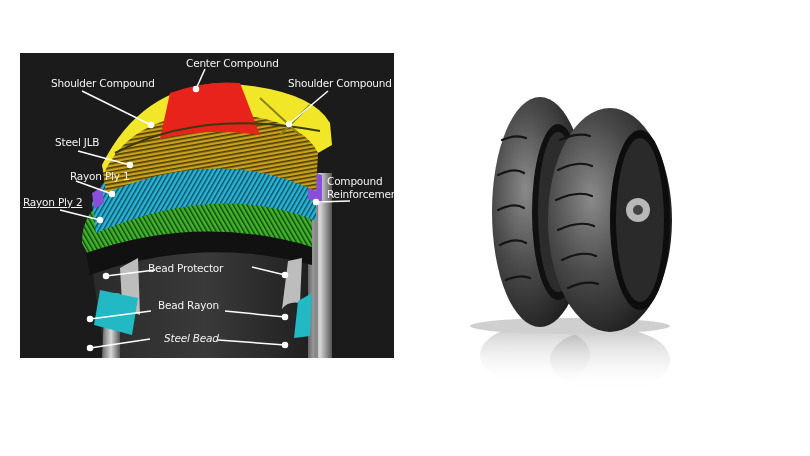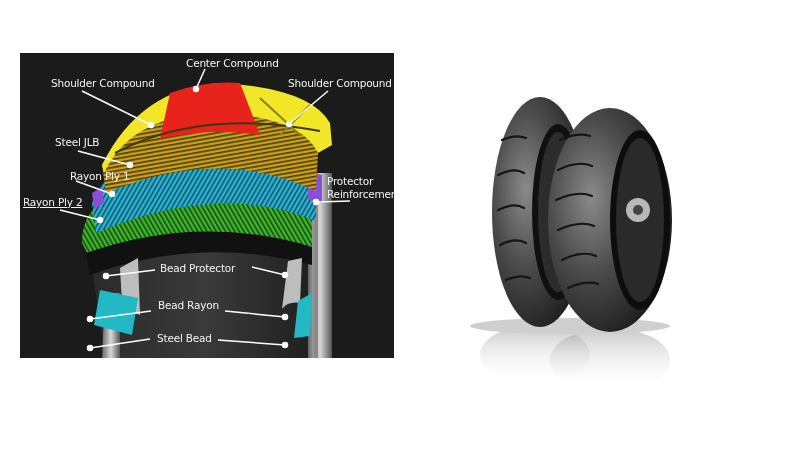--- a/index.html
+++ b/index.html
@@ -108,25 +108,25 @@
         <circle cx="265" cy="292" r="2.5"></circle>
     </g>
   </svg>
 
   <span class="label" style="left:166px; top:4px;">Center Compound</span>
   <span class="label" style="left:31px; top:24px;">Shoulder Compound</span>
   <span class="label" style="left:268px; top:24px;">Shoulder Compound</span>
   <span class="label" style="left:35px; top:83px;">Steel JLB</span>
   <span class="label" style="left:13px; top:117px;margin-left:37px;">Rayon Ply 1</span>
   <span class="label" style="left:3px; top:143px;text-decoration:underline;">Rayon Ply 2</span>
-  <span class="label" style="left:307px; top:122px;">Protector</span>
+  <span class="label" style="left:307px; top:122px;">Compound</span>
   <span class="label" style="left:307px; top:135px;">Reinforcement</span>
-  <span class="label" style="left:140px; top:209px;">Bead Protector</span>
+  <span class="label" style="left:128px; top:209px;">Bead Protector</span>
   <span class="label" style="left:138px; top:246px;">Bead Rayon</span>
-  <span class="label" style="left:137px; top:279px;">Steel Bead</span>
+  <span class="label" style="left:144px; top:279px;font-style:italic;">Steel Bead</span>
 </div>
 
 <div class="photo">
   <svg width="270" height="320" viewBox="0 0 270 320">
     <defs>
       <radialGradient id="tread" cx="0.35" cy="0.4" r="0.7">
         <stop offset="0" stop-color="#8a8a8a"></stop>
         <stop offset="0.5" stop-color="#4a4a4a"></stop>
         <stop offset="1" stop-color="#1a1a1a"></stop>
       </radialGradient>

